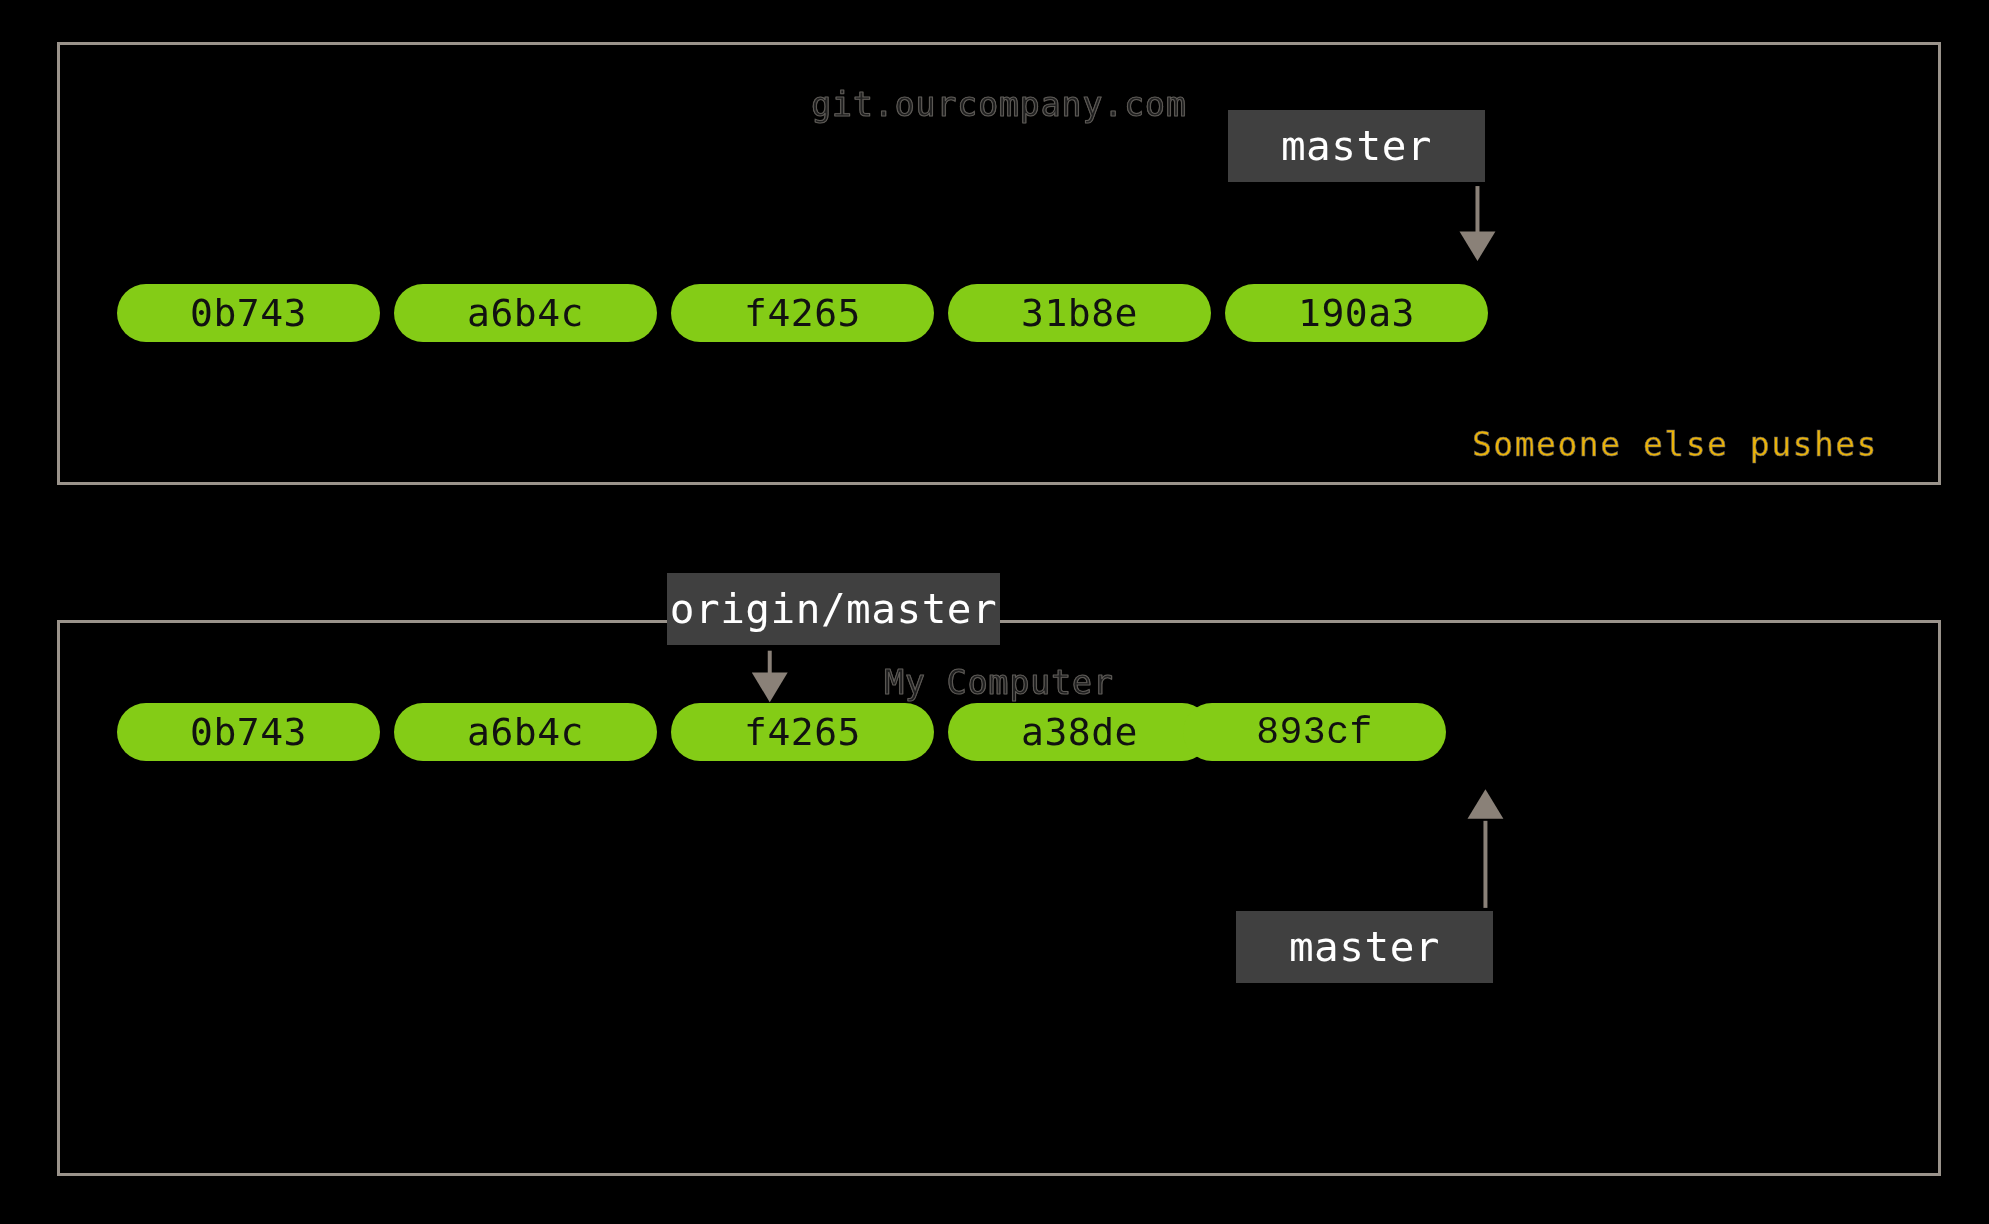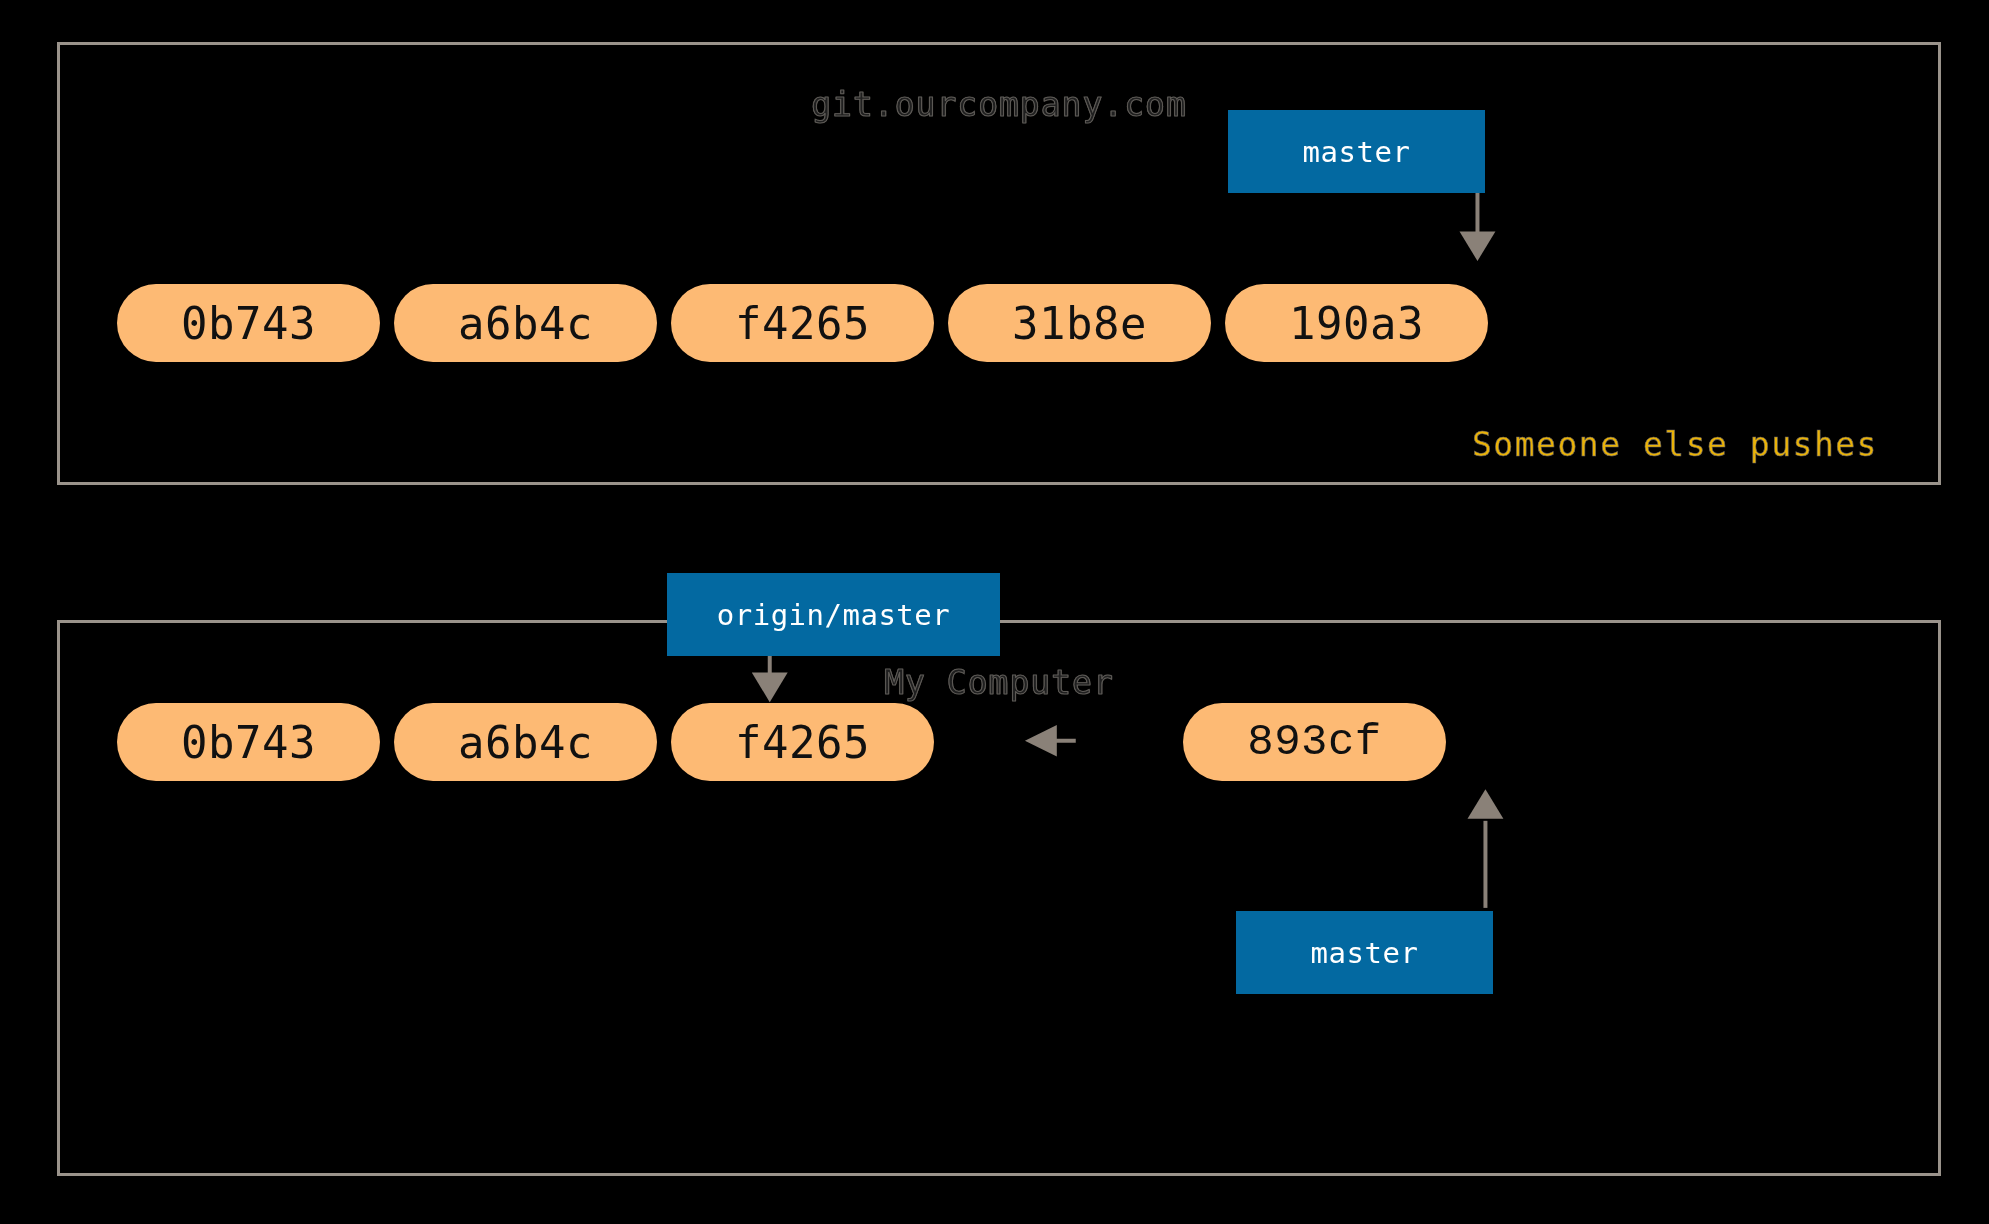--- a/index.html
+++ b/index.html
@@ -69,42 +69,42 @@
     white-space: nowrap;
   }
   #caption-someone-pushes {
     right: 60px;
     bottom: 18px;
   }
 
   
   .commit {
     position: absolute;
-    height: 78px;
-    background: #fdba74;
+    height: 58px;
+    background: #84cc16;
     border-radius: 39px;
     display: flex;
     align-items: center;
     justify-content: center;
     color: #111111;
-    font-size: 44px;
+    font-size: 38px;
     letter-spacing: 0.5px;
     box-sizing: border-box;
   }
 
   
   .ref-label {
     position: absolute;
-    height: 83px;
-    background: #0369a1;
+    height: 72px;
+    background: #404040;
     display: flex;
     align-items: center;
     justify-content: center;
     color: #ffffff;
-    font-size: 29px;
+    font-size: 41px;
     letter-spacing: 0.5px;
     box-sizing: border-box;
   }
 
   
   .edge-svg {
     position: absolute;
     inset: 0;
     width: 100%;
     height: 100%;
@@ -210,19 +210,20 @@
     </svg>
 
     <div class="ref-label" style="left:607px; top:-50px; width:333px;">origin/master</div>
 
     <div class="commit" style="left:57px; top:80px; width:263px;">0b743</div>
 
     <div class="commit" style="left:334px; top:80px; width:263px;">a6b4c</div>
 
     <div class="commit" style="left:611px; top:80px; width:263px;">f4265</div>
 
+    <div class="commit" style="left:888px; top:80px; width:263px;">a38de</div>
 
     <div class="commit" style="left:1123px; top:80px; width:263px;font-family:Liberation Mono, monospace;">893cf</div>
 
     <div class="ref-label" style="left:1176px; top:288px; width:257px;">master</div>
   </div>
 
 </div>
 
 </body></html>

